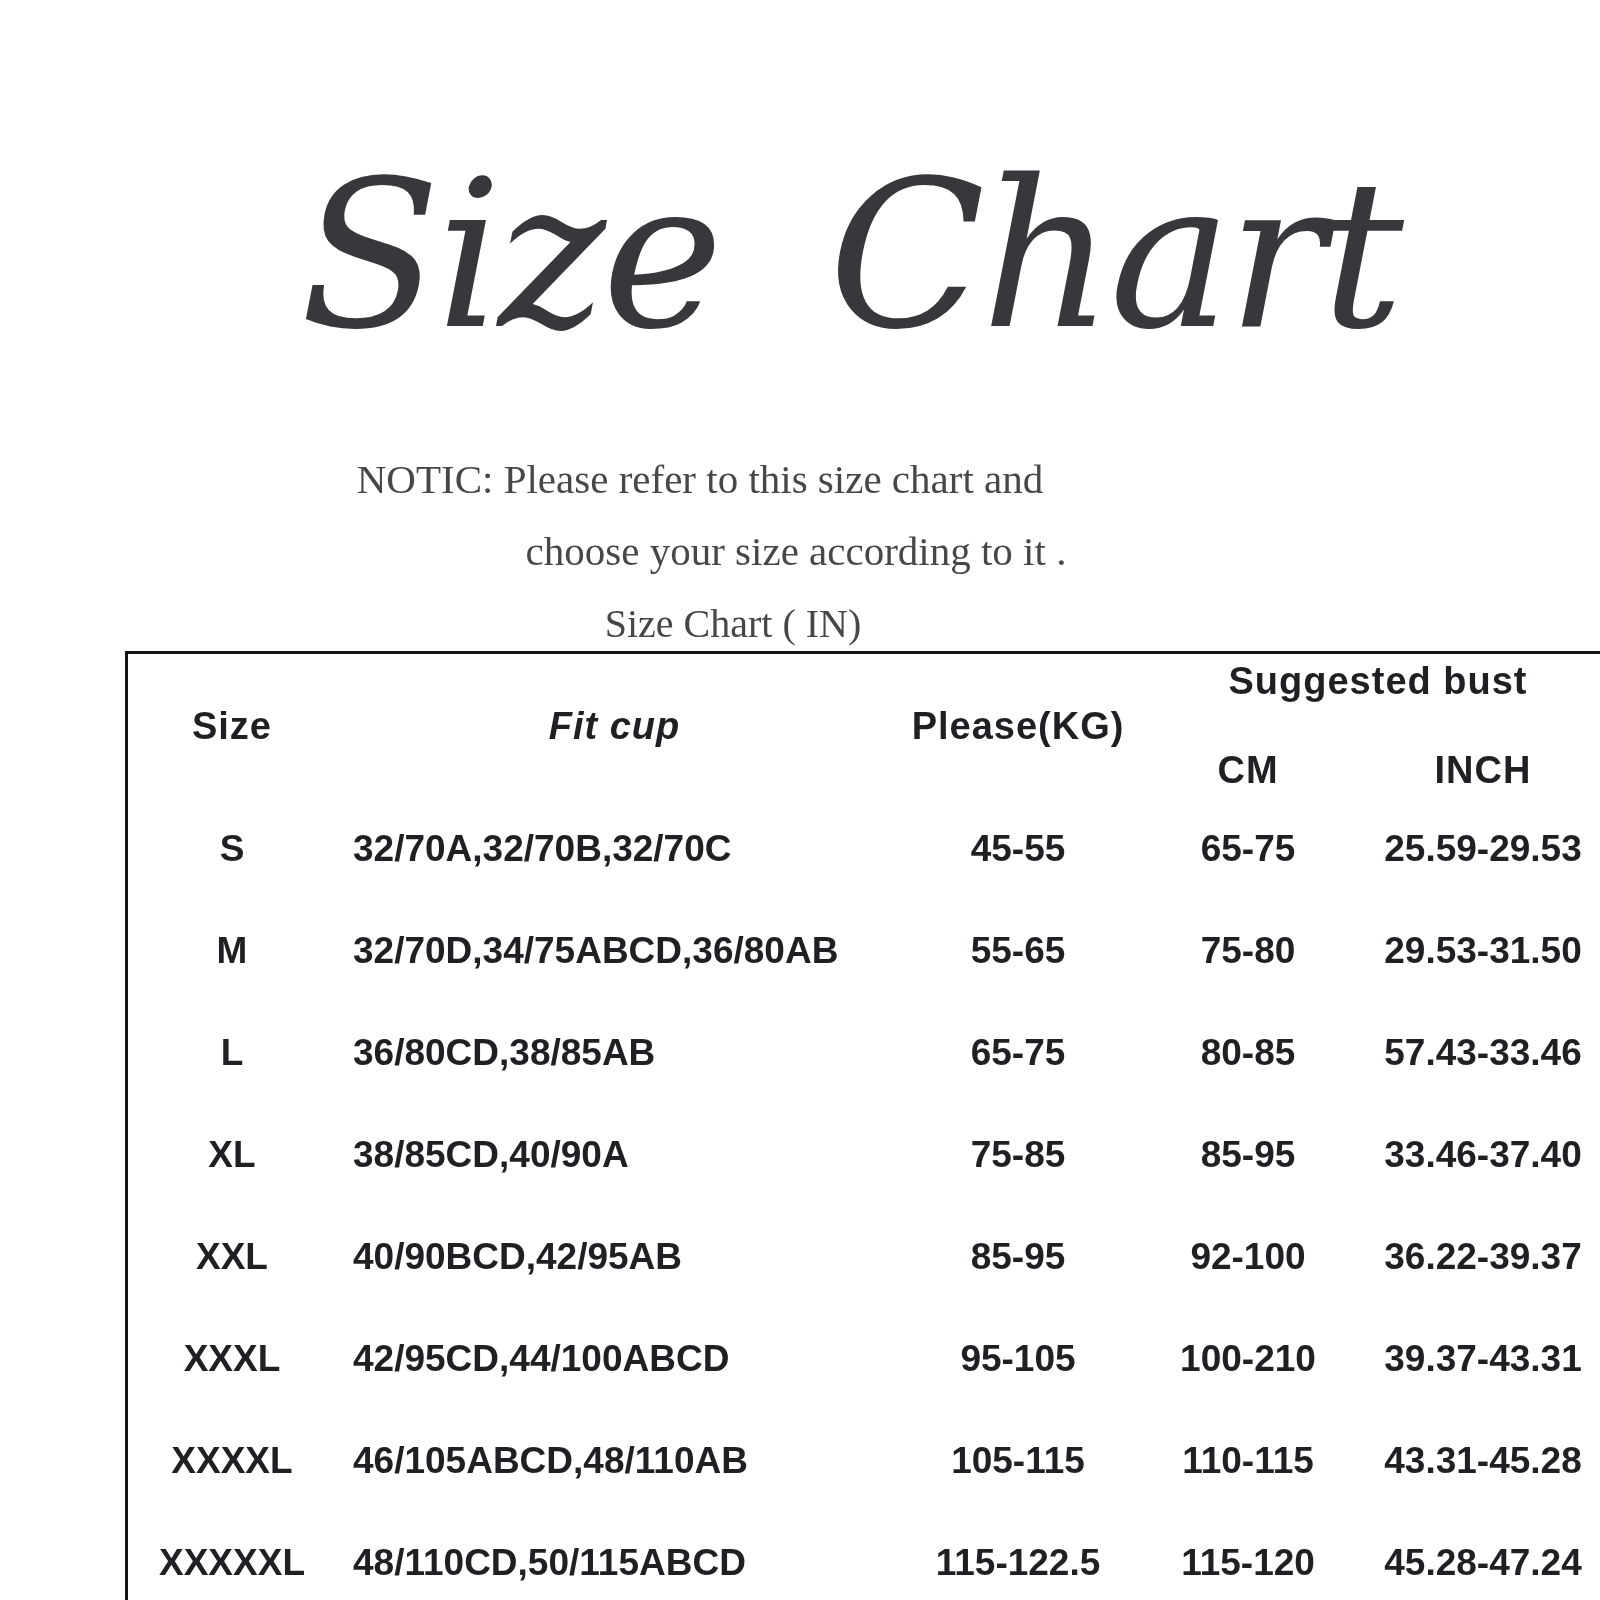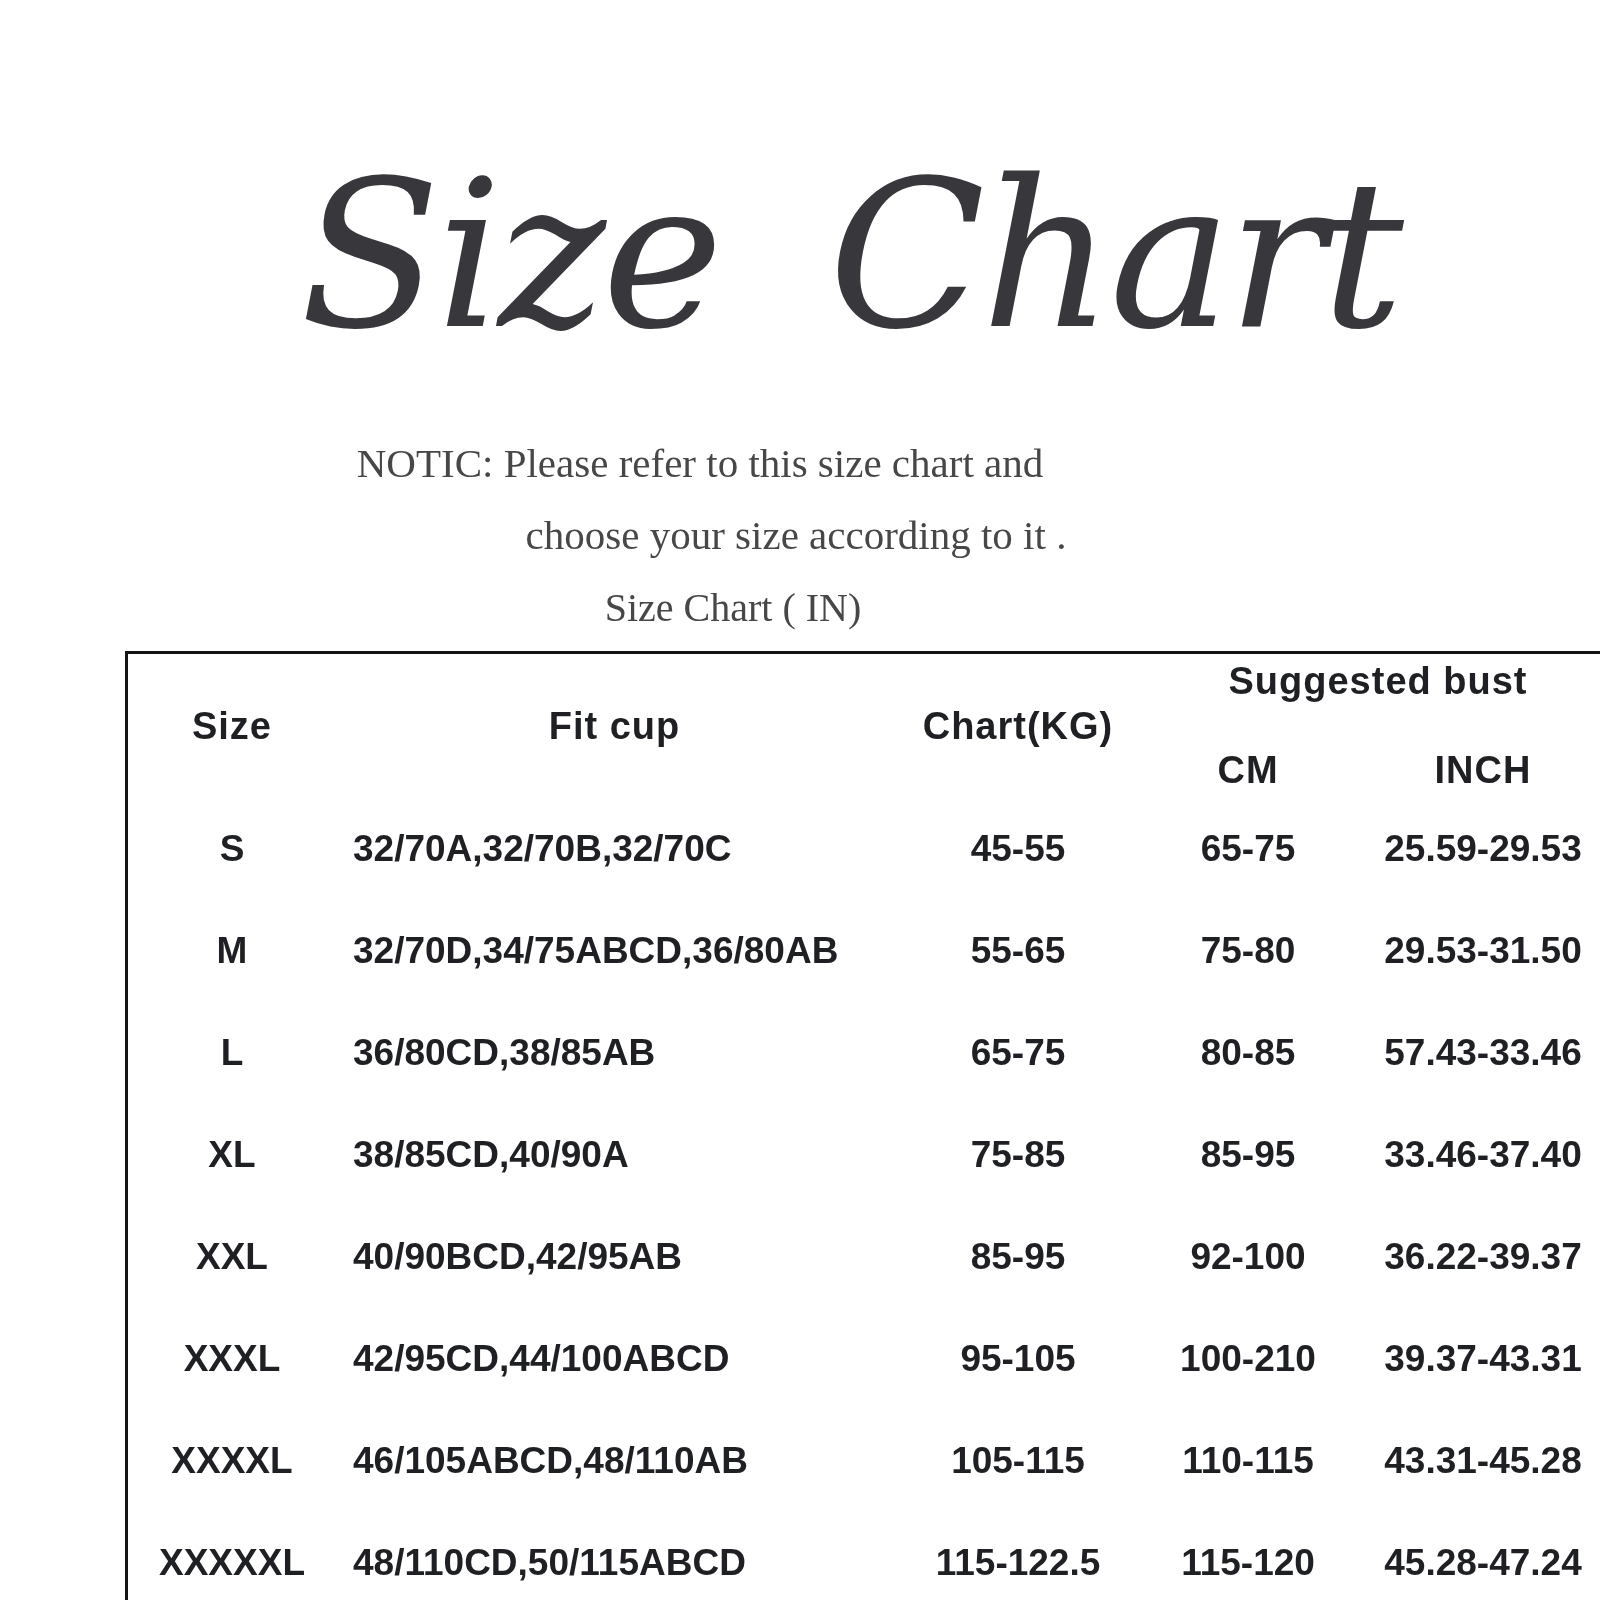--- a/index.html
+++ b/index.html
@@ -18,21 +18,21 @@
     display:flex; align-items:center; justify-content:center;
     transform:translateX(-10px);
     font-family:"DejaVu Serif","Liberation Serif",serif;
     font-style:italic; font-weight:normal;
     font-size:205px; letter-spacing:-4px; word-spacing:48px;
     color:#38383c; white-space:nowrap;
   }
 
   
   .notice {
-    position:absolute; top:360px; left:0; width:1386px;
+    position:absolute; top:376px; left:0; width:1386px;
     font-family:"Liberation Serif","DejaVu Serif",serif;
     font-size:41px; color:#474747;
   }
   .notice-line { height:57px; line-height:57px; text-align:center; white-space:pre; }
   .notice-line.l1 { transform:translateX(-53px); }
   .notice-line.l2 { transform:translateX(43px); }
   .subtitle {
     height:57px; line-height:57px; text-align:center; white-space:pre;
     transform:translateX(-20px);
     font-family:"Liberation Serif","DejaVu Serif",serif;
@@ -51,21 +51,21 @@
     grid-template-columns:208px 557px 250px 210px 260px;
     grid-template-rows:66px 78px;
     grid-auto-rows:102px;
     font-weight:bold;
     font-size:37px;
     color:#1f2023;
   }
   .cell { display:flex; align-items:center; justify-content:center; white-space:nowrap; }
   .th { font-size:38px; letter-spacing:1px; }
   .th-size   { grid-column:1; grid-row:1 / 3; }
-  .th-fitcup { grid-column:2; grid-row:1 / 3; }
+  .th-fitcup { grid-column:2; grid-row:1 / 3;font-style:italic; }
   .th-weight { grid-column:3; grid-row:1 / 3; }
   .th-bust   { grid-column:4 / 6; grid-row:1; align-items:flex-end; padding-bottom:2px; }
   .th-cm     { grid-column:4; grid-row:2; align-items:flex-start; padding-top:14px; }
   .th-inch   { grid-column:5; grid-row:2; align-items:flex-start; padding-top:14px; }
   .cell.fitcup { justify-content:flex-start; padding-left:2px; }
 </style>
 </head>
 <body>
 
 <div class="page">
@@ -75,21 +75,21 @@
   <div class="notice">
     <div class="notice-line l1">NOTIC: Please refer to this size chart and</div>
     <div class="notice-line l2">choose your size according to it .</div>
     <div class="subtitle">Size Chart ( IN)</div>
   </div>
 
   <div class="size-table">
 
     <div class="cell th th-size">Size</div>
     <div class="cell th th-fitcup">Fit cup</div>
-    <div class="cell th th-weight">Chart(KG)</div>
+    <div class="cell th th-weight">Please(KG)</div>
     <div class="cell th th-bust">Suggested bust</div>
     <div class="cell th th-inch">INCH</div>
     <div class="cell th th-cm">CM</div>
 
     <div class="cell">S</div>
     <div class="cell fitcup">32/70A,32/70B,32/70C</div>
     <div class="cell">45-55</div>
     <div class="cell">65-75</div>
     <div class="cell">25.59-29.53</div>
 

